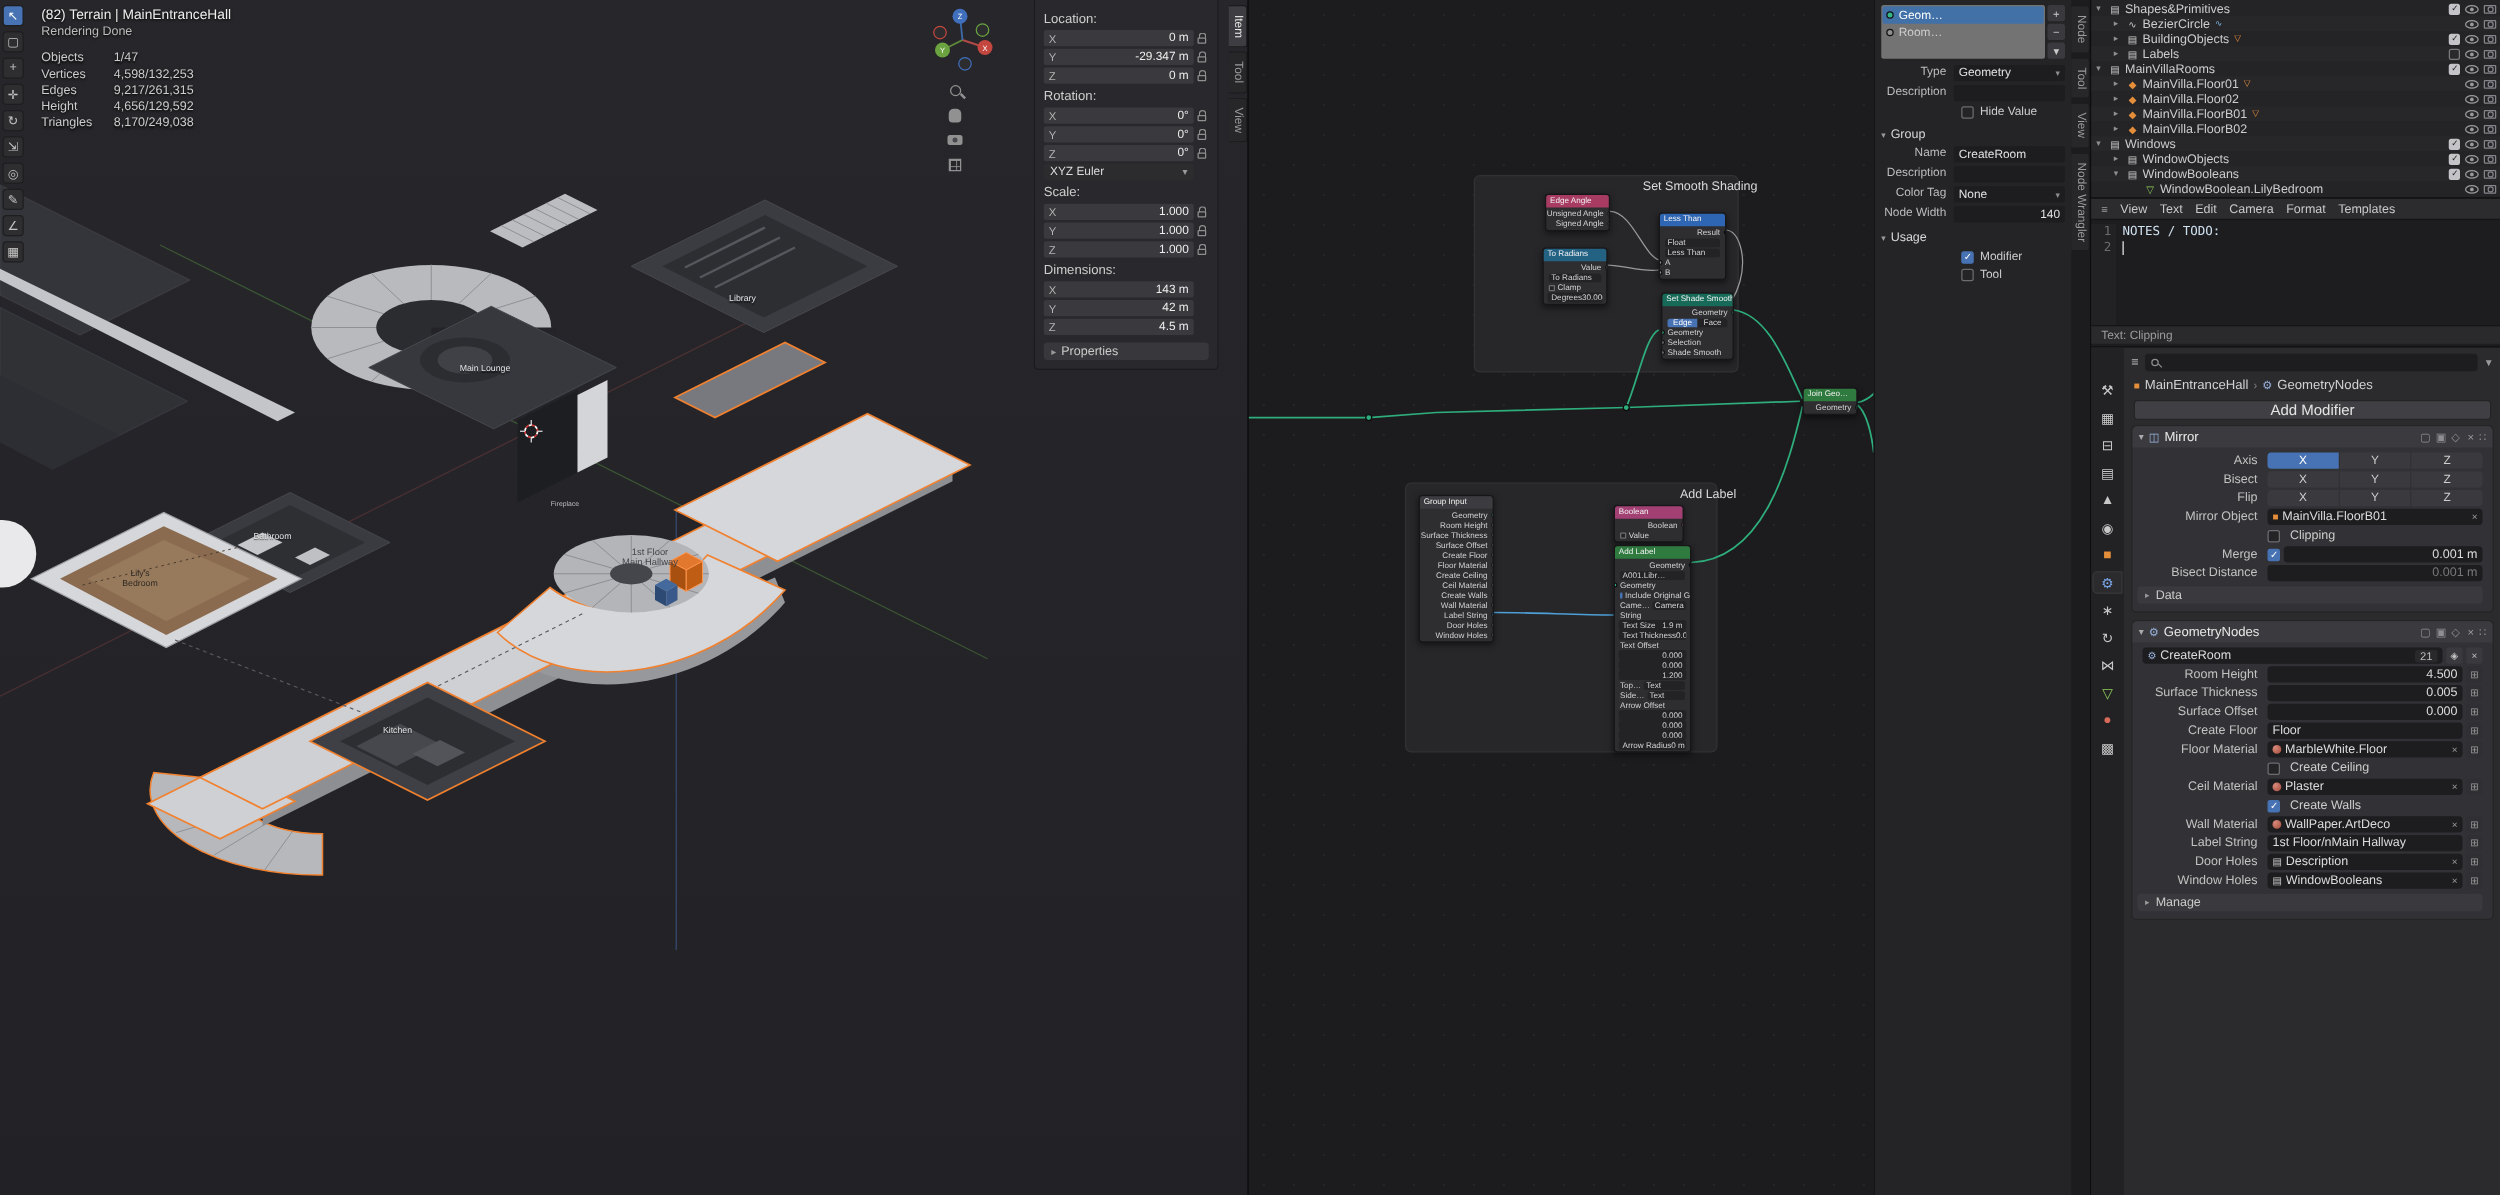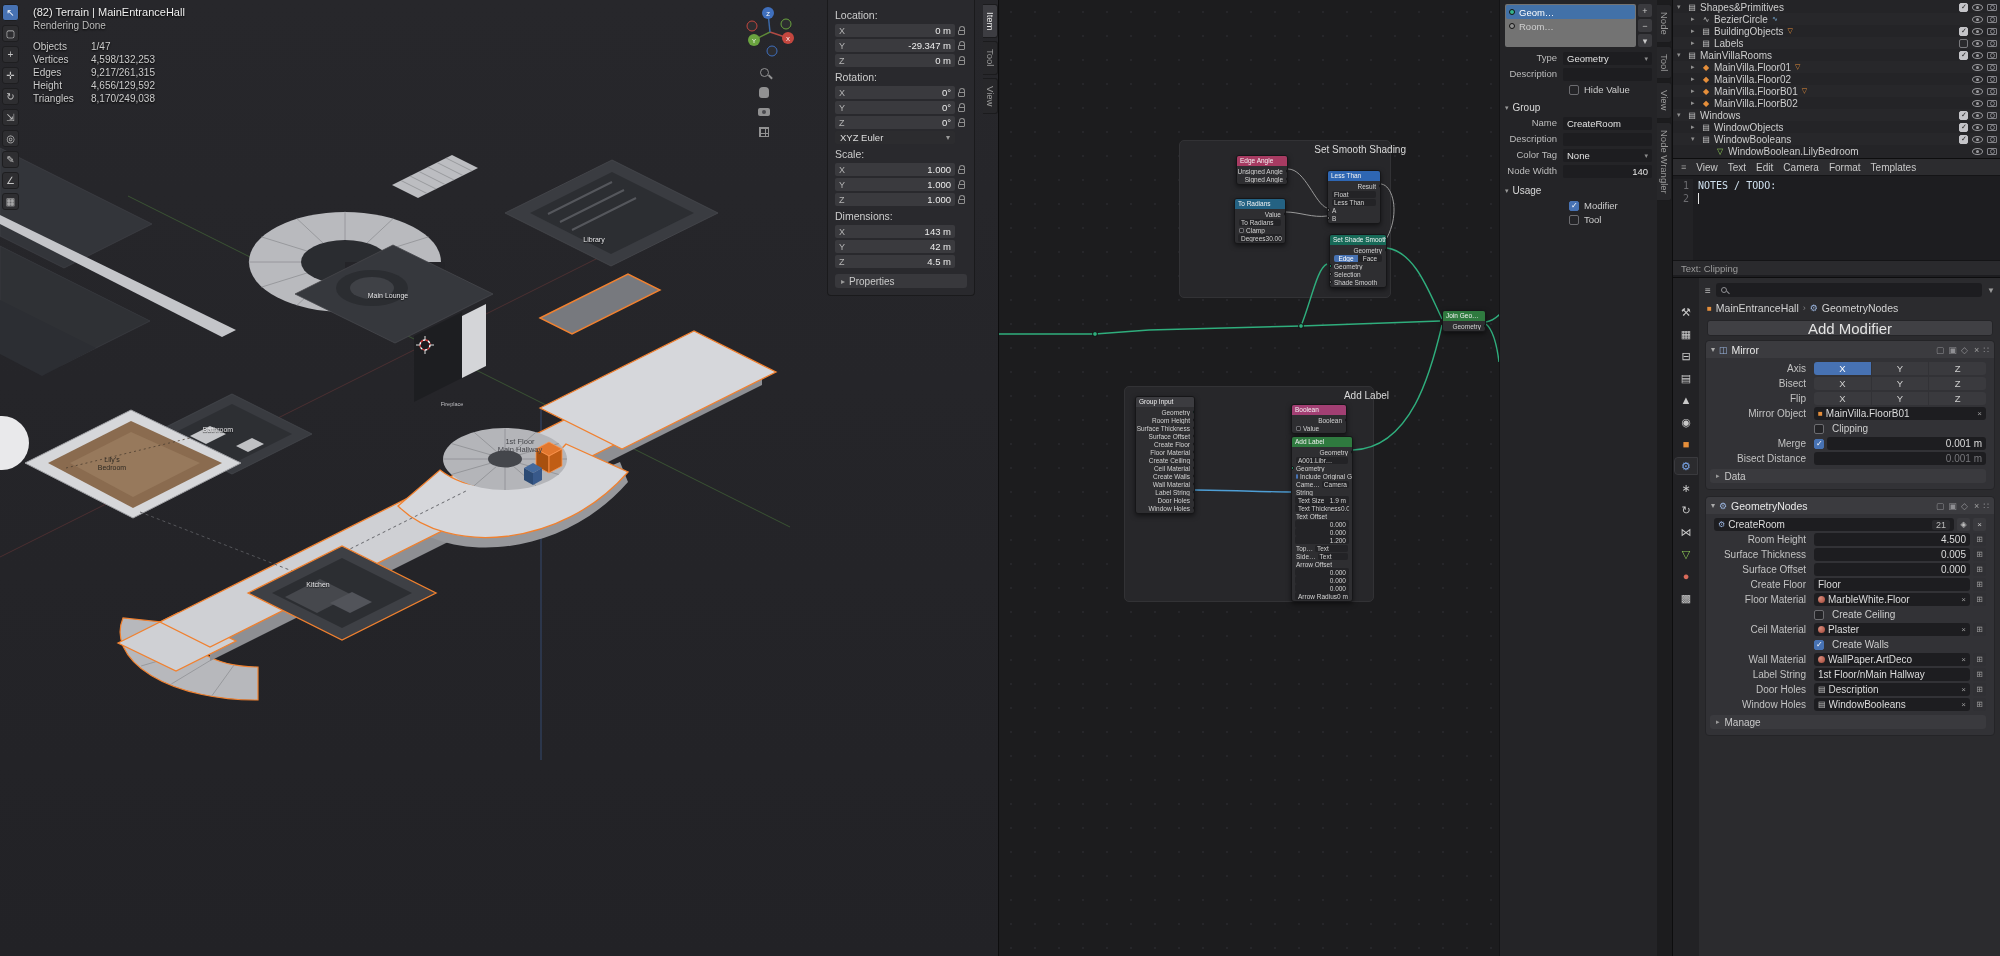--- a/index.html
+++ b/index.html
@@ -136,21 +136,21 @@
 .ptab[data-on="true"] span{color:#7aa5e8}
 #prop-main{position:absolute;left:26px;top:0;width:302px;height:679px;overflow:hidden}
 .ph-row{display:flex;align-items:center;gap:5px;height:20px;padding:0 6px;margin-top:2px}
 .ph-type{color:#b9b9b9;font-size:10px}
 .search-pill{flex:1;height:14px;background:#1d1d20;border-radius:3px;display:flex;align-items:center;padding:0 5px;gap:4px}
 .lens{width:6px;height:6px;border:1.2px solid #8f8f93;border-radius:50%;position:relative}
 .lens::after{content:"";position:absolute;width:4px;height:1.2px;background:#8f8f93;right:-4px;bottom:-1.5px;transform:rotate(45deg)}
 .funnel{color:#9a9a9a;font-size:8px}
 .pb-row{display:flex;align-items:center;gap:4px;height:16px;padding:0 8px;font-size:10.5px;color:#d2d2d2}
 .pb-sep{color:#808084;font-size:9px}
-.addmod{height:16px;margin:4px 8px;background:#404044;border:1px solid #242427;border-radius:3px;display:flex;align-items:center;justify-content:center;font-size:15px;color:#e3e3e3}
+.addmod{height:16px;margin:4px 8px;background:#404044;border:1px solid #242427;border-radius:3px;display:flex;align-items:center;justify-content:center;font-size:12px;color:#e3e3e3}
 .mod-panel{background:#323236;border:1px solid #242427;border-radius:4px;margin:4px 6px 6px}
 .mod-header{height:17px;background:#3b3b3f;border-radius:4px 4px 0 0;display:flex;align-items:center;gap:4px;padding:0 5px;font-size:10.5px;color:#e8e8e8}
 .mh-chev{color:#aaa;font-size:8px}
 .mh-name{flex:1;white-space:nowrap;overflow:hidden}
 .mh-tgl{color:#8f8f93;font-size:9px}
 .mh-x{color:#9f9f9f;font-size:9px;margin-left:2px}
 .mod-body{padding:4px 4px 4px 0}
 .pr-row{display:flex;align-items:center;height:13px;margin-bottom:2px}
 .pr-label{width:108px;flex:none;text-align:right;padding-right:8px;font-size:10px;color:#c2c2c2;white-space:nowrap;overflow:hidden}
 .pr-ctl{flex:1;display:flex;align-items:center;gap:3px;padding-right:4px;min-width:0}

